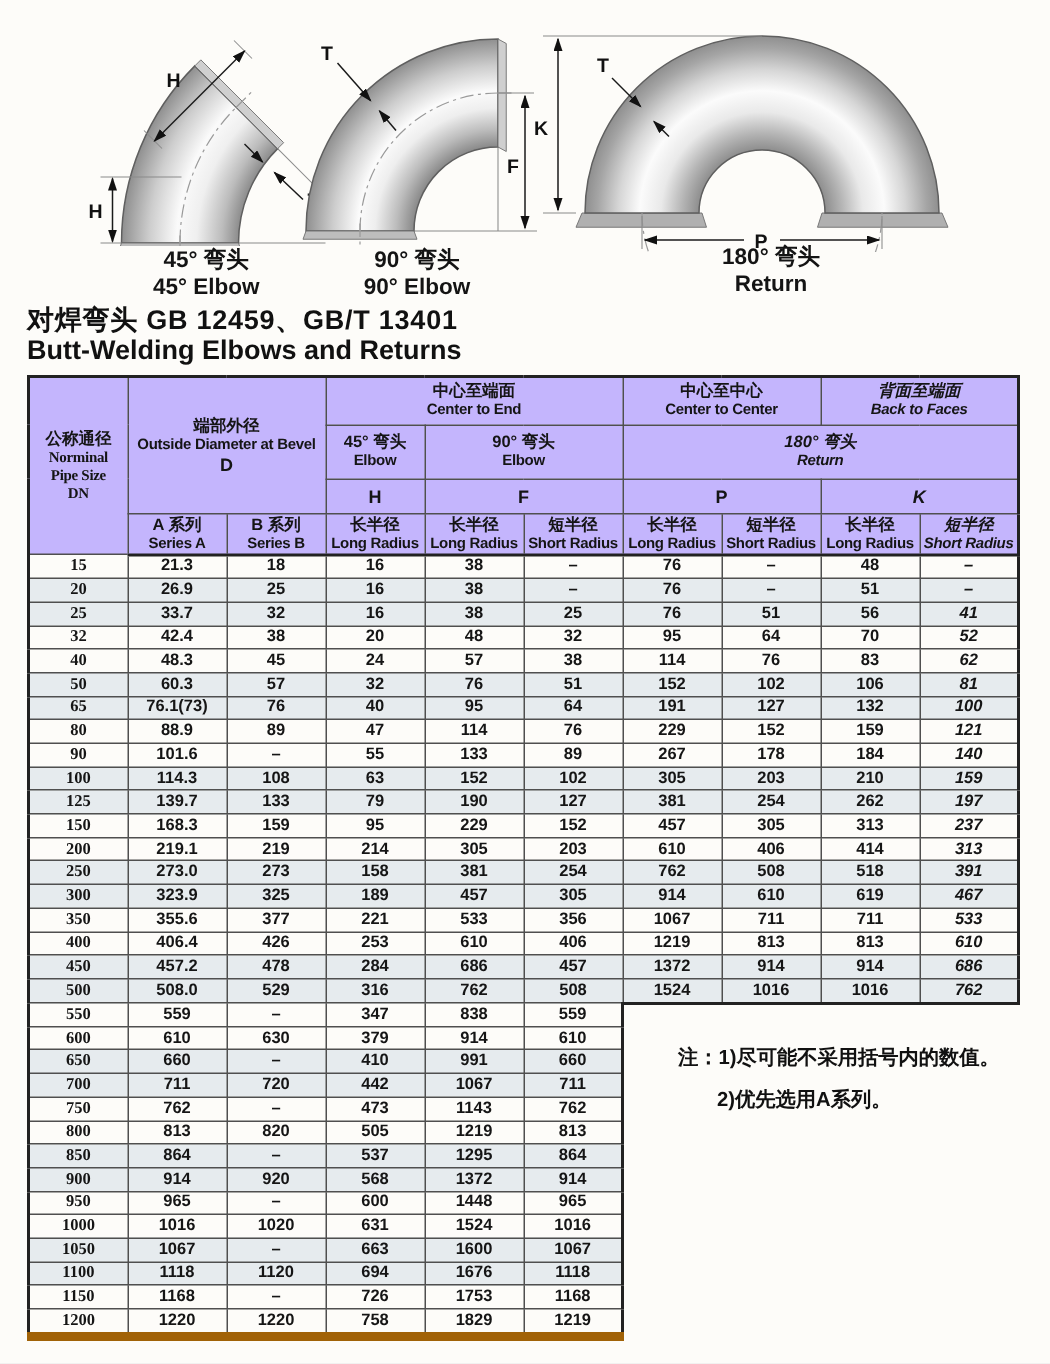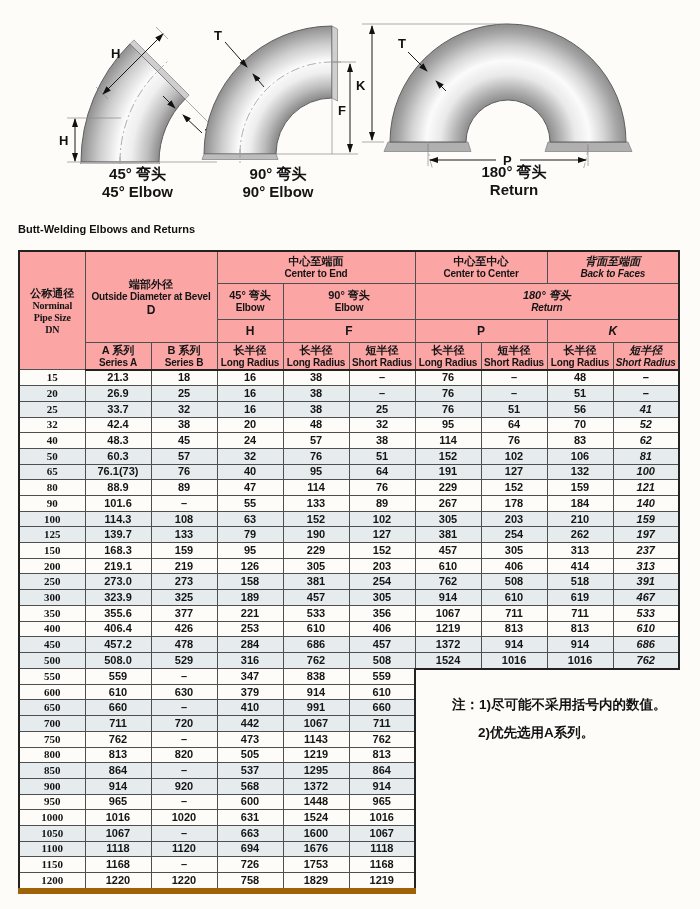--- a/index.html
+++ b/index.html
@@ -5,28 +5,28 @@
   html,body{margin:0;padding:0;background:#e9e9e9;}
   #page{position:relative;width:700px;height:909px;background:#fdfcf9;overflow:hidden;
         font-family:"Liberation Sans","DejaVu Sans",sans-serif;color:#111;}
   .abs{position:absolute;}
   
   .cap{position:absolute;text-align:center;font-weight:bold;color:#141414;}
   .cap .zhline{display:block;font-size:15px;line-height:18px;}
   .cap .enline{display:block;font-size:15px;line-height:18px;}
   
   #title-zh{position:absolute;left:18px;top:201px;font-size:18px;font-weight:bold;letter-spacing:.5px;}
-  #title-en{position:absolute;left:18px;top:223px;font-size:11px;font-weight:bold;}
+  #title-en{position:absolute;left:18px;top:223px;font-size:18px;font-weight:bold;}
   
   #tablewrap{position:absolute;left:18px;top:250px;width:660px;}
   table{border-collapse:collapse;table-layout:fixed;width:660px;}
   col{width:66px;}
   th,td{border:1px solid #4f4f4f;text-align:center;vertical-align:middle;
         font-weight:bold;color:#151515;padding:0;}
-  thead th{background:#fca5a5;}
+  thead th{background:#c4b5fd;}
   thead tr:nth-child(1){height:32px;}
   thead tr:nth-child(2){height:36px;}
   thead tr:nth-child(3){height:23px;}
   thead tr:nth-child(4){height:26px;}
   th .zh{display:block;font-size:11px;line-height:14px;}
   th .en{display:block;font-size:10px;line-height:12px;letter-spacing:-.2px;}
   th .sym{display:block;font-size:12px;line-height:14px;}
   tbody td{height:14.7px;font-size:11px;line-height:13px;}
   tr.stripe td{background:#e6ebee;}
   td.cfirst,th.cfirst{border-left:2px solid #222;font-family:Liberation Serif, serif;}
@@ -174,20 +174,21 @@
     <line class="thin" x1="240" y1="134" x2="240" y2="156"></line>
     <line class="dim" x1="82" y1="150" x2="148" y2="150" marker-start="url(#a180)"></line>
     <line class="dim" x1="172" y1="150" x2="238" y2="150" marker-end="url(#a180)"></line>
     <text x="155" y="155" font-size="13">P</text>
   </svg>
   <div class="cap" style="left:348px;top:163px;width:332px;">
     <span class="zhline">180°  弯头</span>
     <span class="enline">Return</span>
   </div>
 
+  <div id="title-zh">对焊弯头  GB 12459、GB/T 13401</div>
   <div id="title-en">Butt-Welding Elbows and Returns</div>
 
   <div id="tablewrap">
   <table>
     <colgroup>
       <col>
           <col>
           <col>
           <col>
           <col>
@@ -432,21 +433,21 @@
             <td>152</td>
             <td>457</td>
             <td>305</td>
             <td>313</td>
             <td class="clast">237</td>
           </tr>
           <tr>
             <td class="cfirst">200</td>
             <td>219.1</td>
             <td>219</td>
-            <td>126</td>
+            <td>214</td>
             <td>305</td>
             <td>203</td>
             <td>610</td>
             <td>406</td>
             <td>414</td>
             <td class="clast">313</td>
           </tr>
           <tr class="stripe">
             <td class="cfirst">250</td>
             <td>273.0</td>

